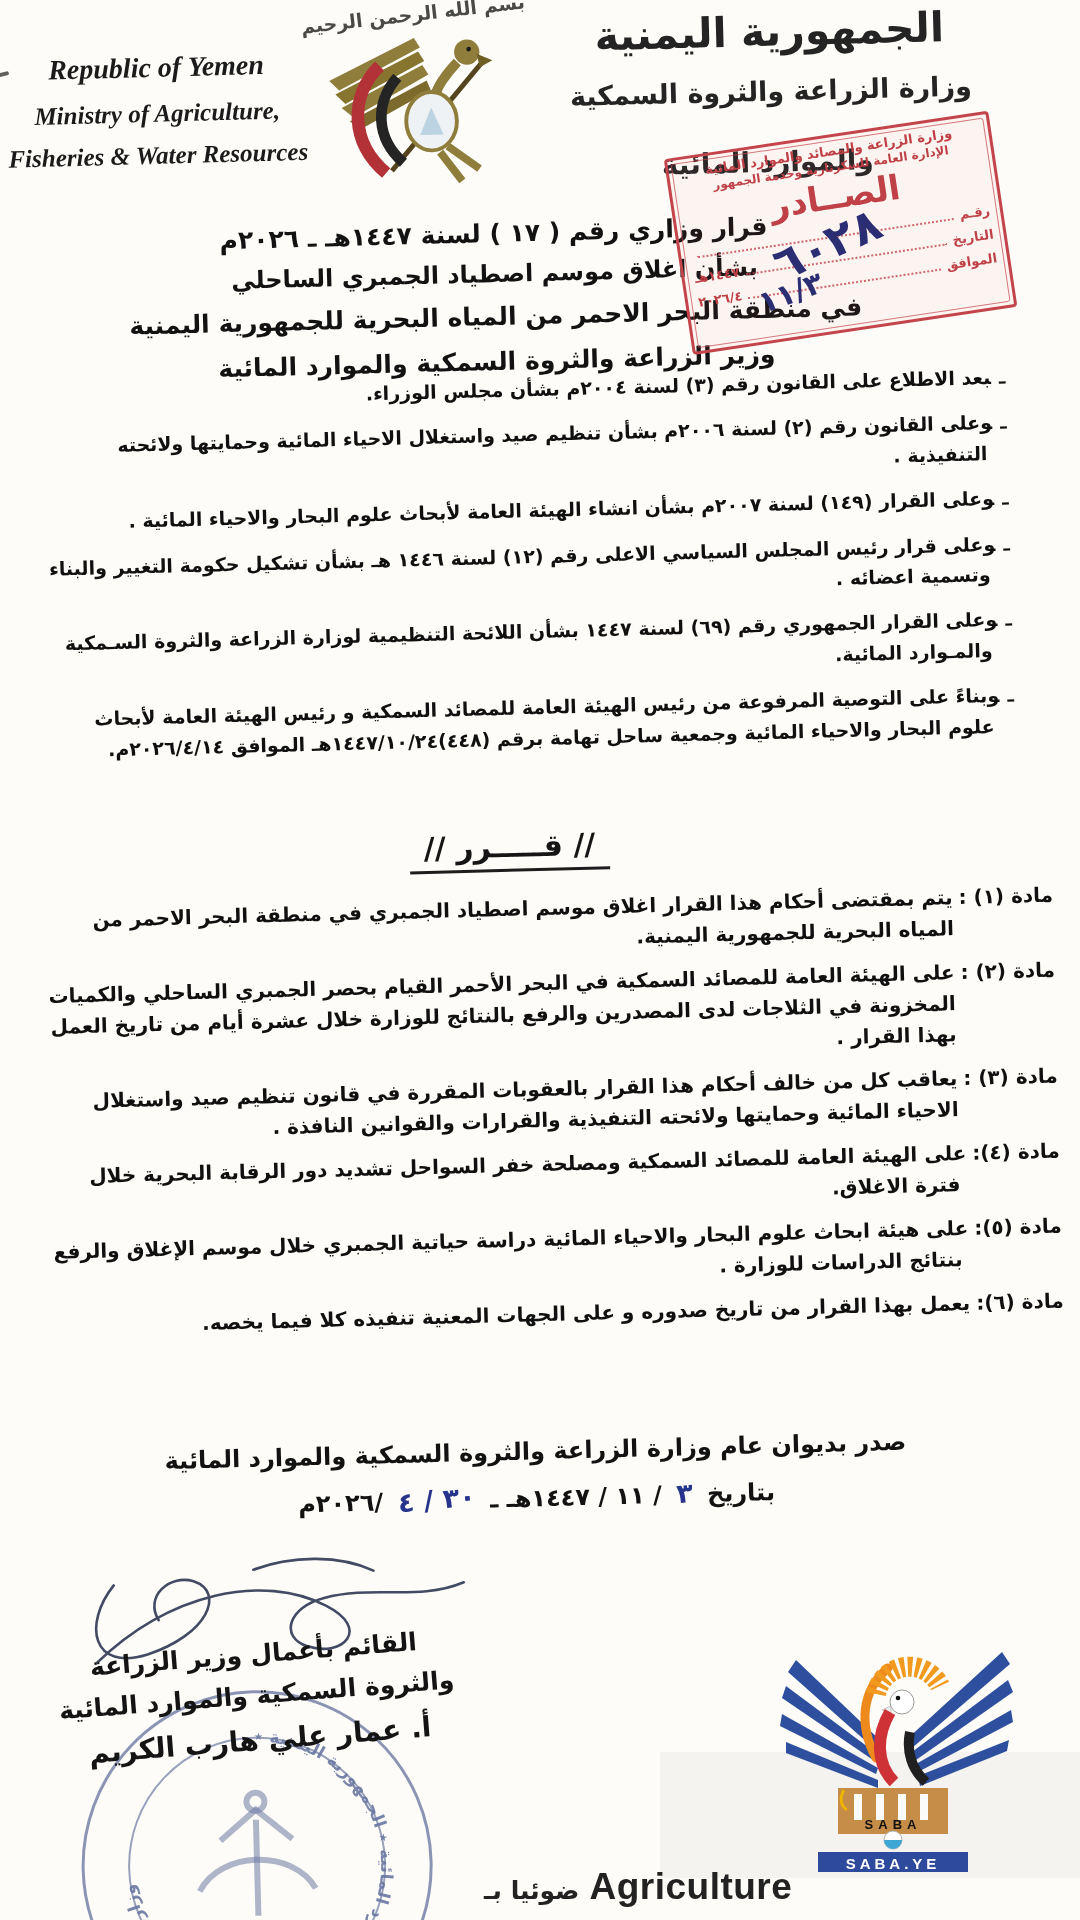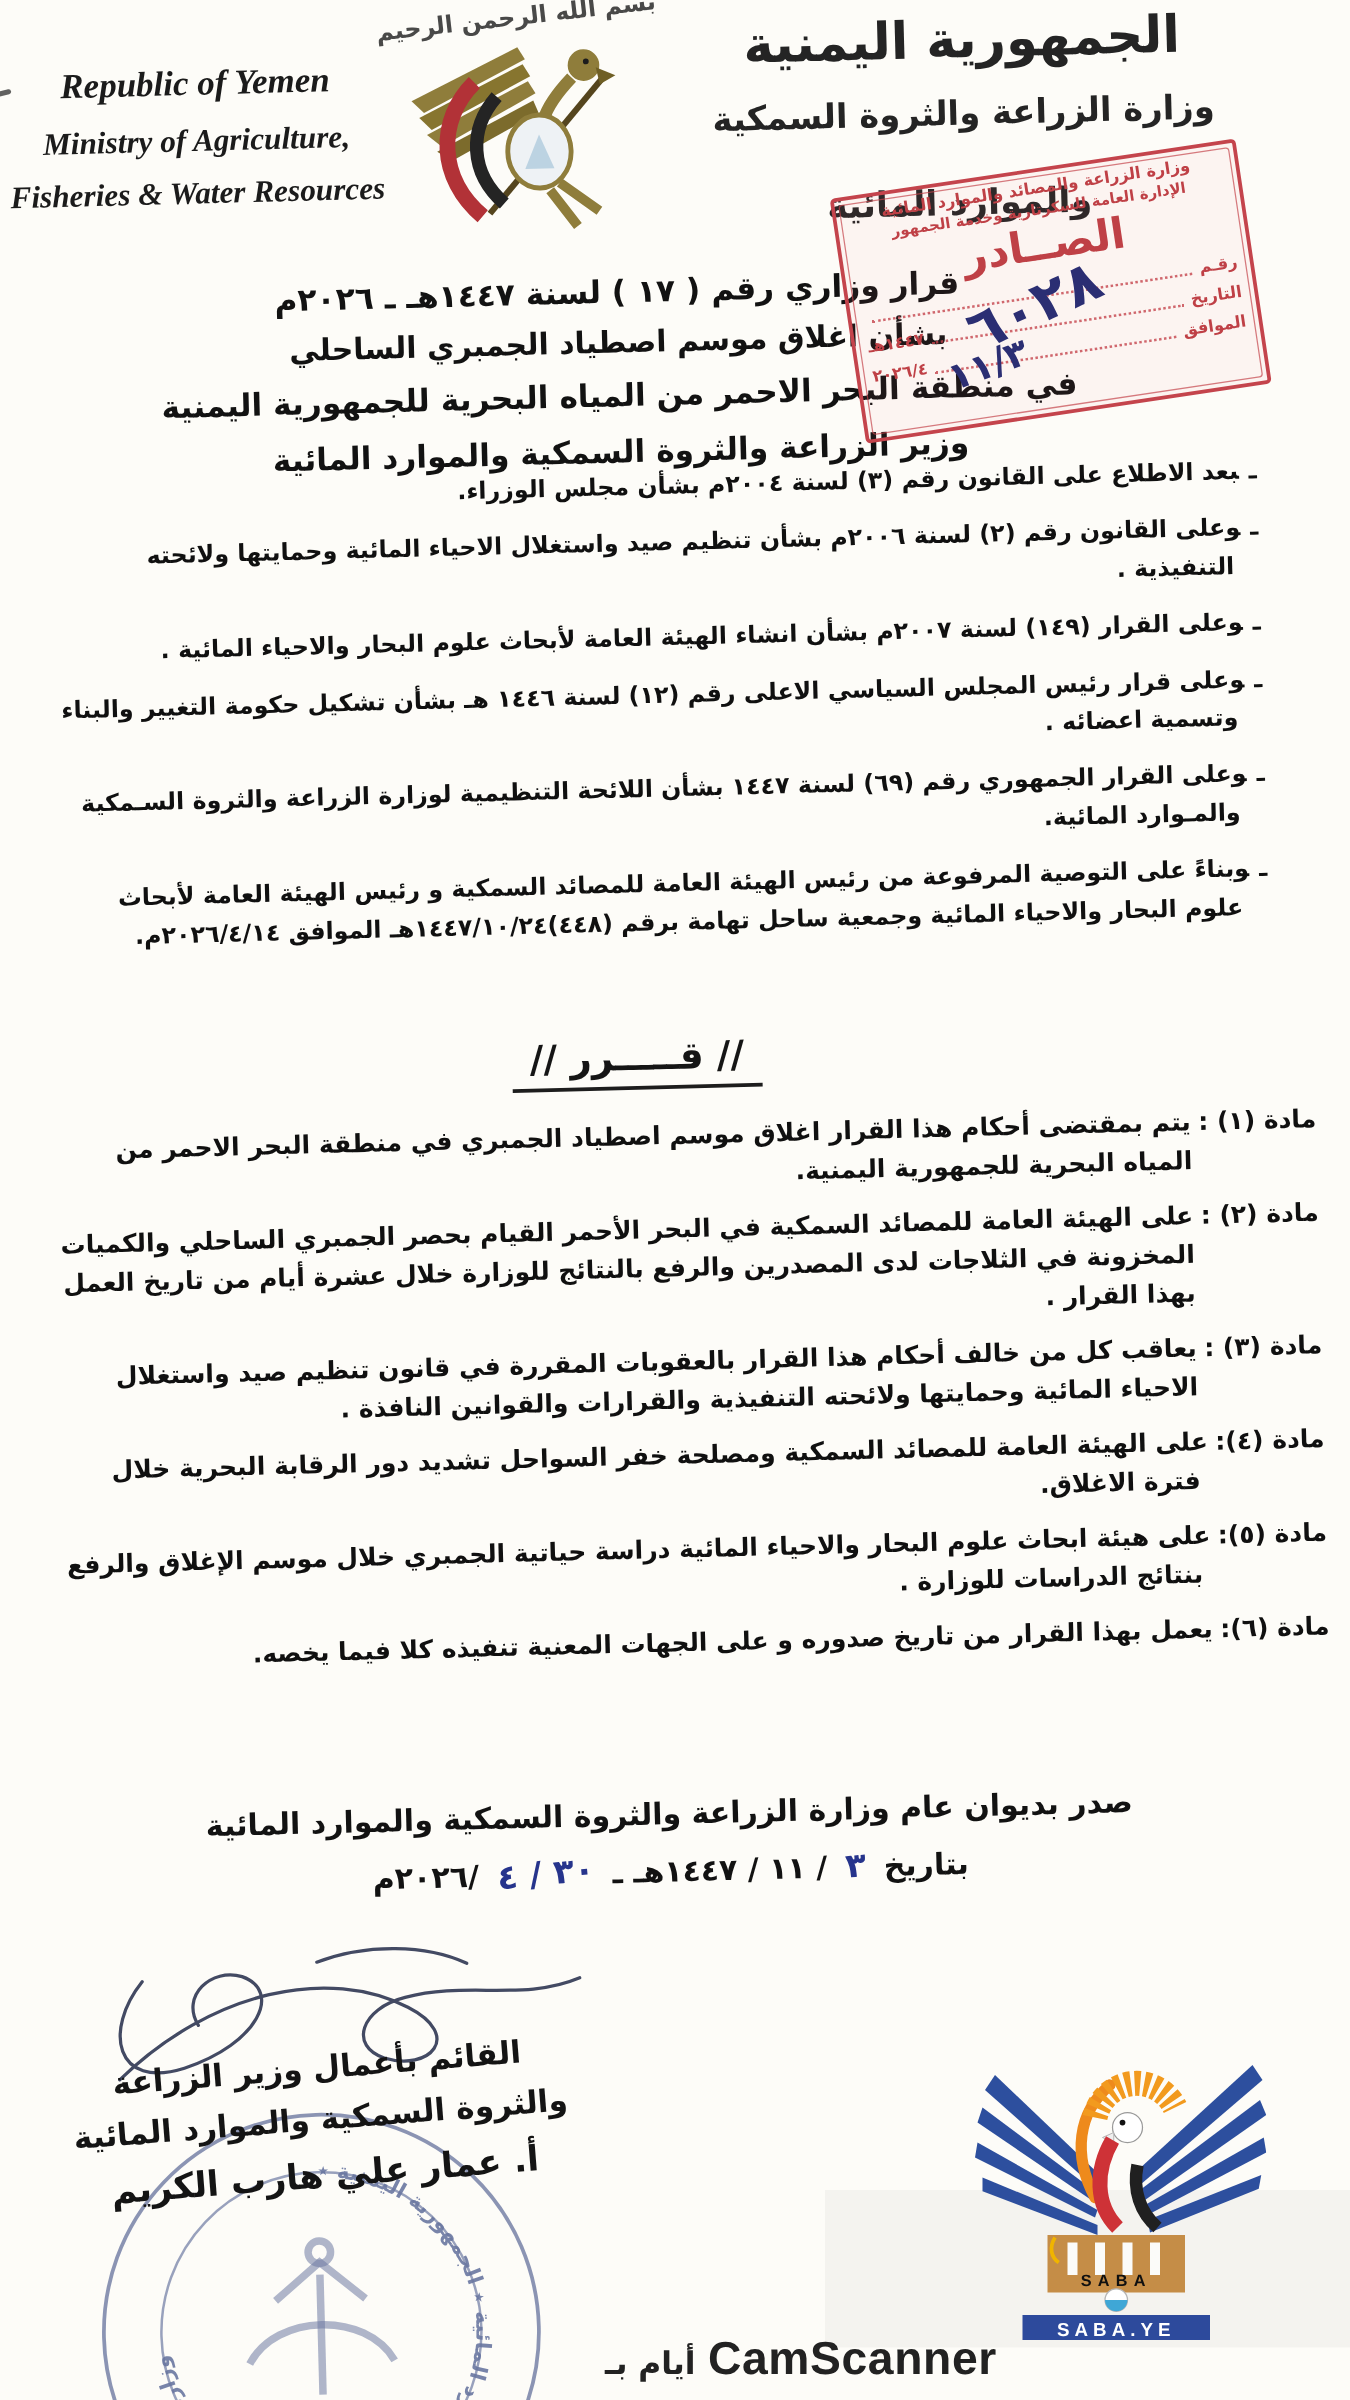--- a/index.html
+++ b/index.html
@@ -256,15 +256,15 @@
   </g>
   <path d="M66,150 c-5,8 -3,16 3,20" stroke="#f0b400" stroke-width="3" fill="none"></path>
   <text x="115" y="189" text-anchor="middle" font-size="13" font-weight="bold" letter-spacing="5" fill="#101010" font-family="Liberation Sans, sans-serif">SABA</text>
   <circle cx="115" cy="200" r="9" fill="#ffffff" stroke="#b5b5b5" stroke-width="1"></circle>
   <path d="M106,200 a9,9 0 0 0 18,0 z" fill="#3fa7d6"></path>
   <rect x="40" y="212" width="150" height="23" fill="#2d4a9c"></rect>
   <text x="115" y="229" text-anchor="middle" font-size="15" font-weight="bold" letter-spacing="4" fill="#ffffff" font-family="Liberation Sans, sans-serif">SABA.YE</text>
 </svg>
 
 <div class="abs watermark">
-  <span class="wa">أيام بـ</span>
-  <span class="wb">CamScanner</span>
+  <span class="wa">ضوئيا بـ</span>
+  <span class="wb">Agriculture</span>
 </div>
 
 </body></html>

